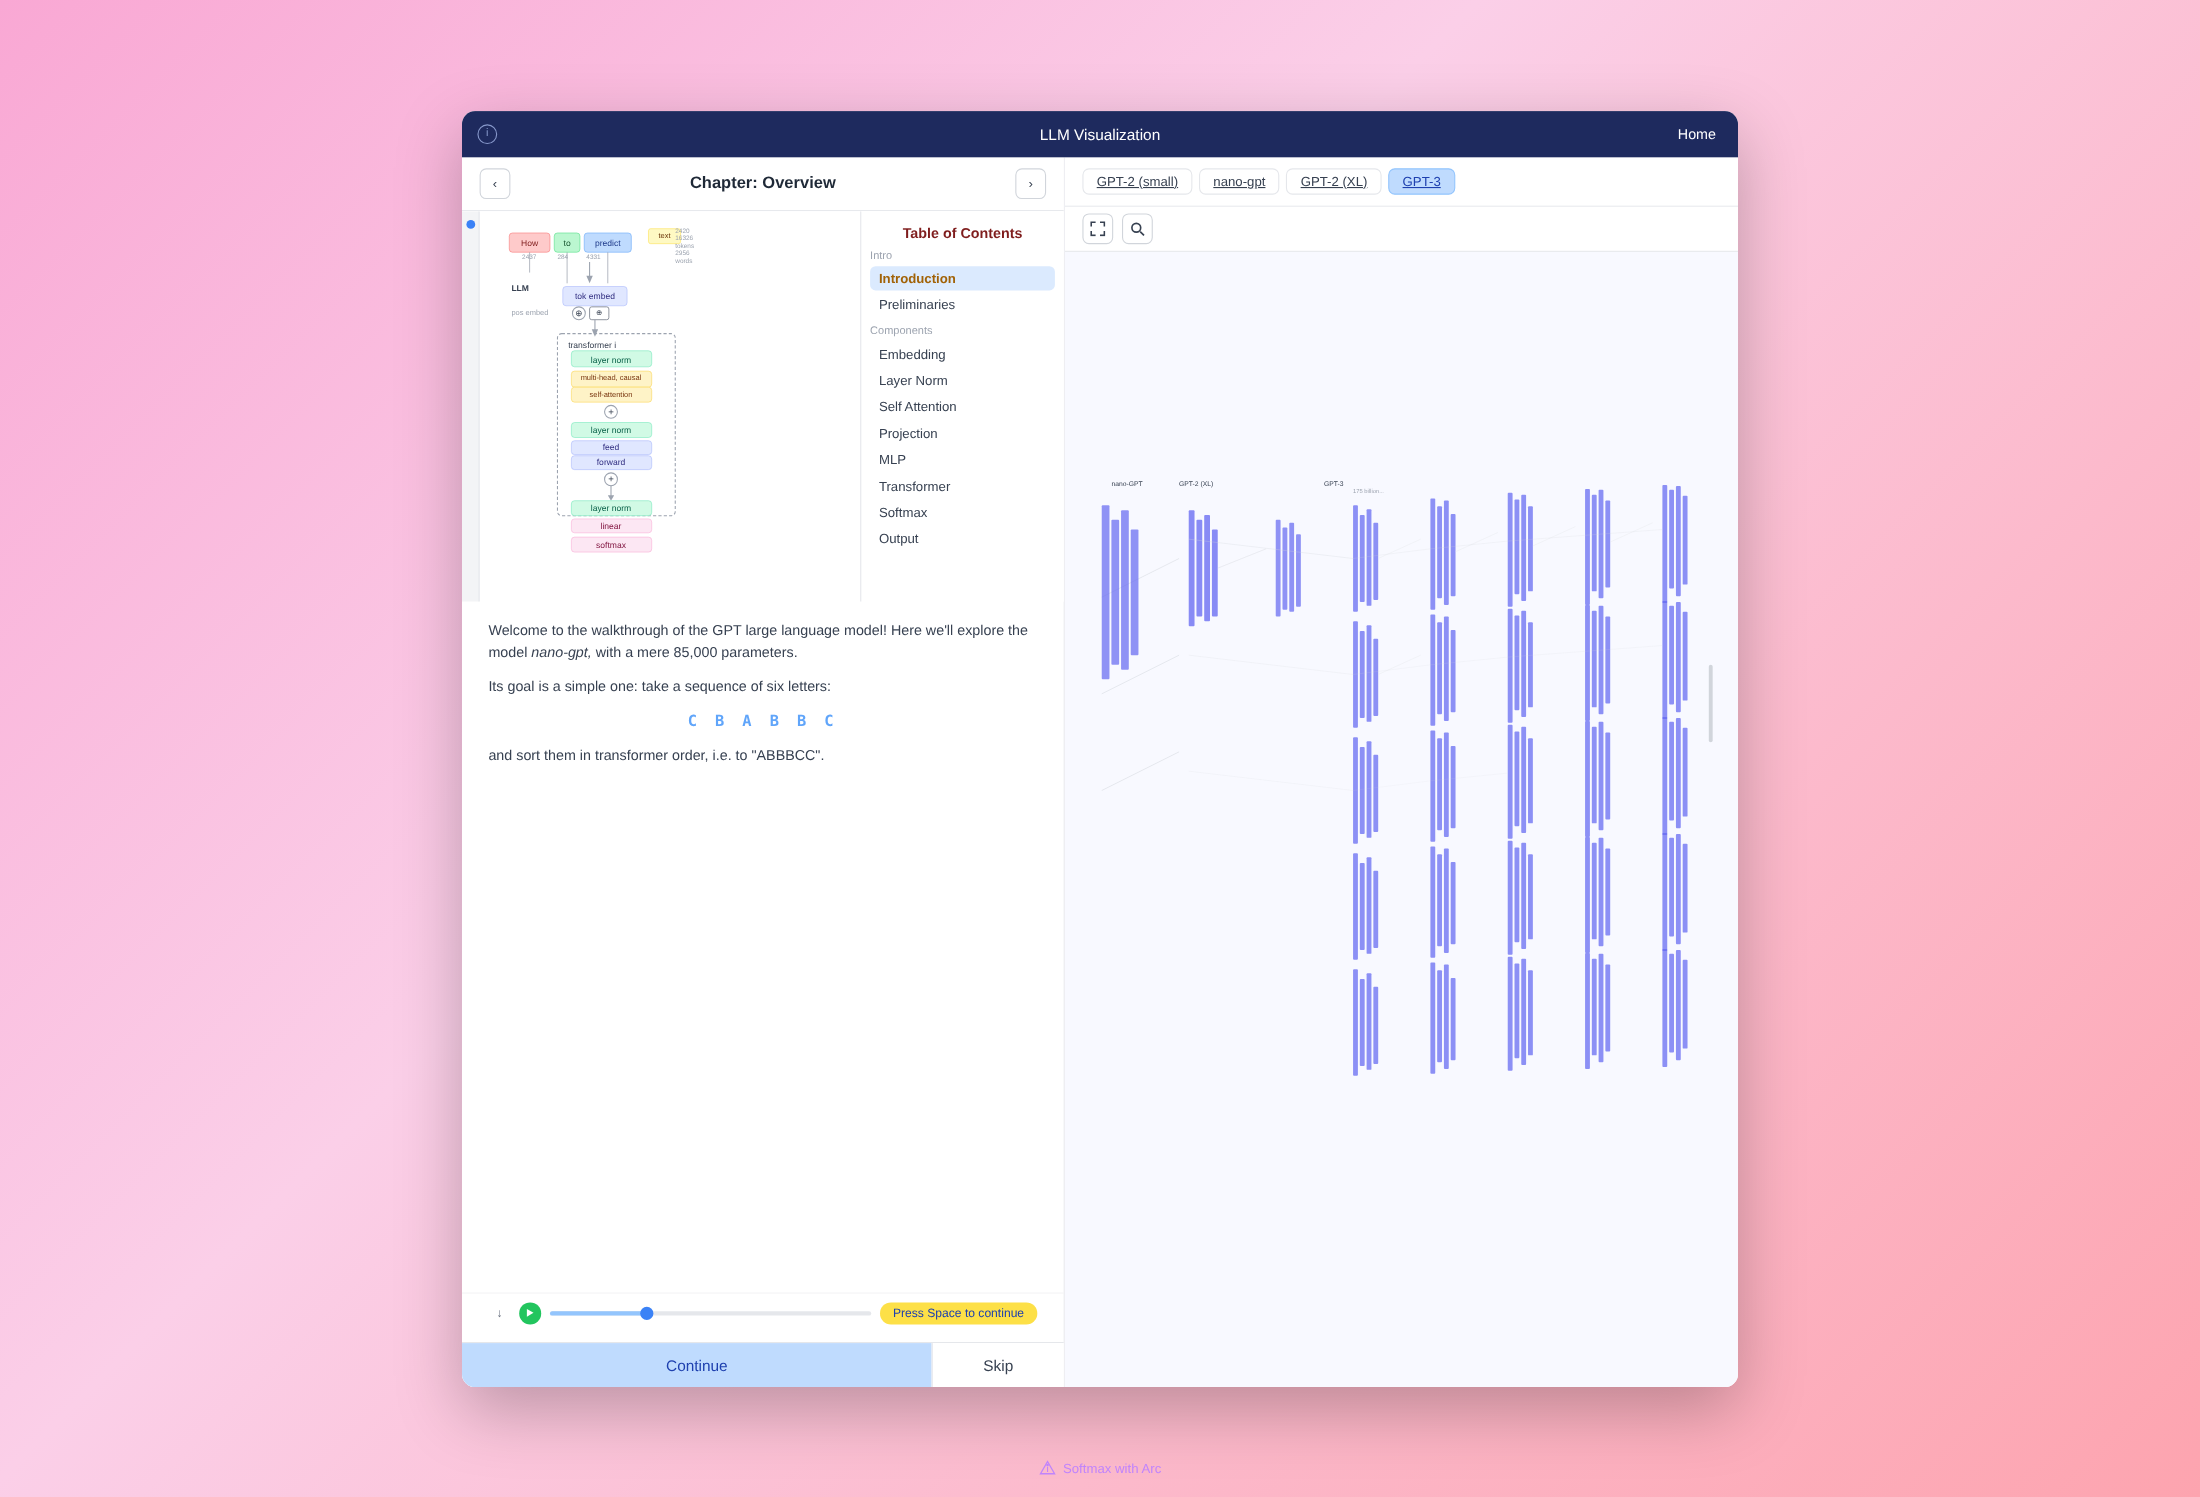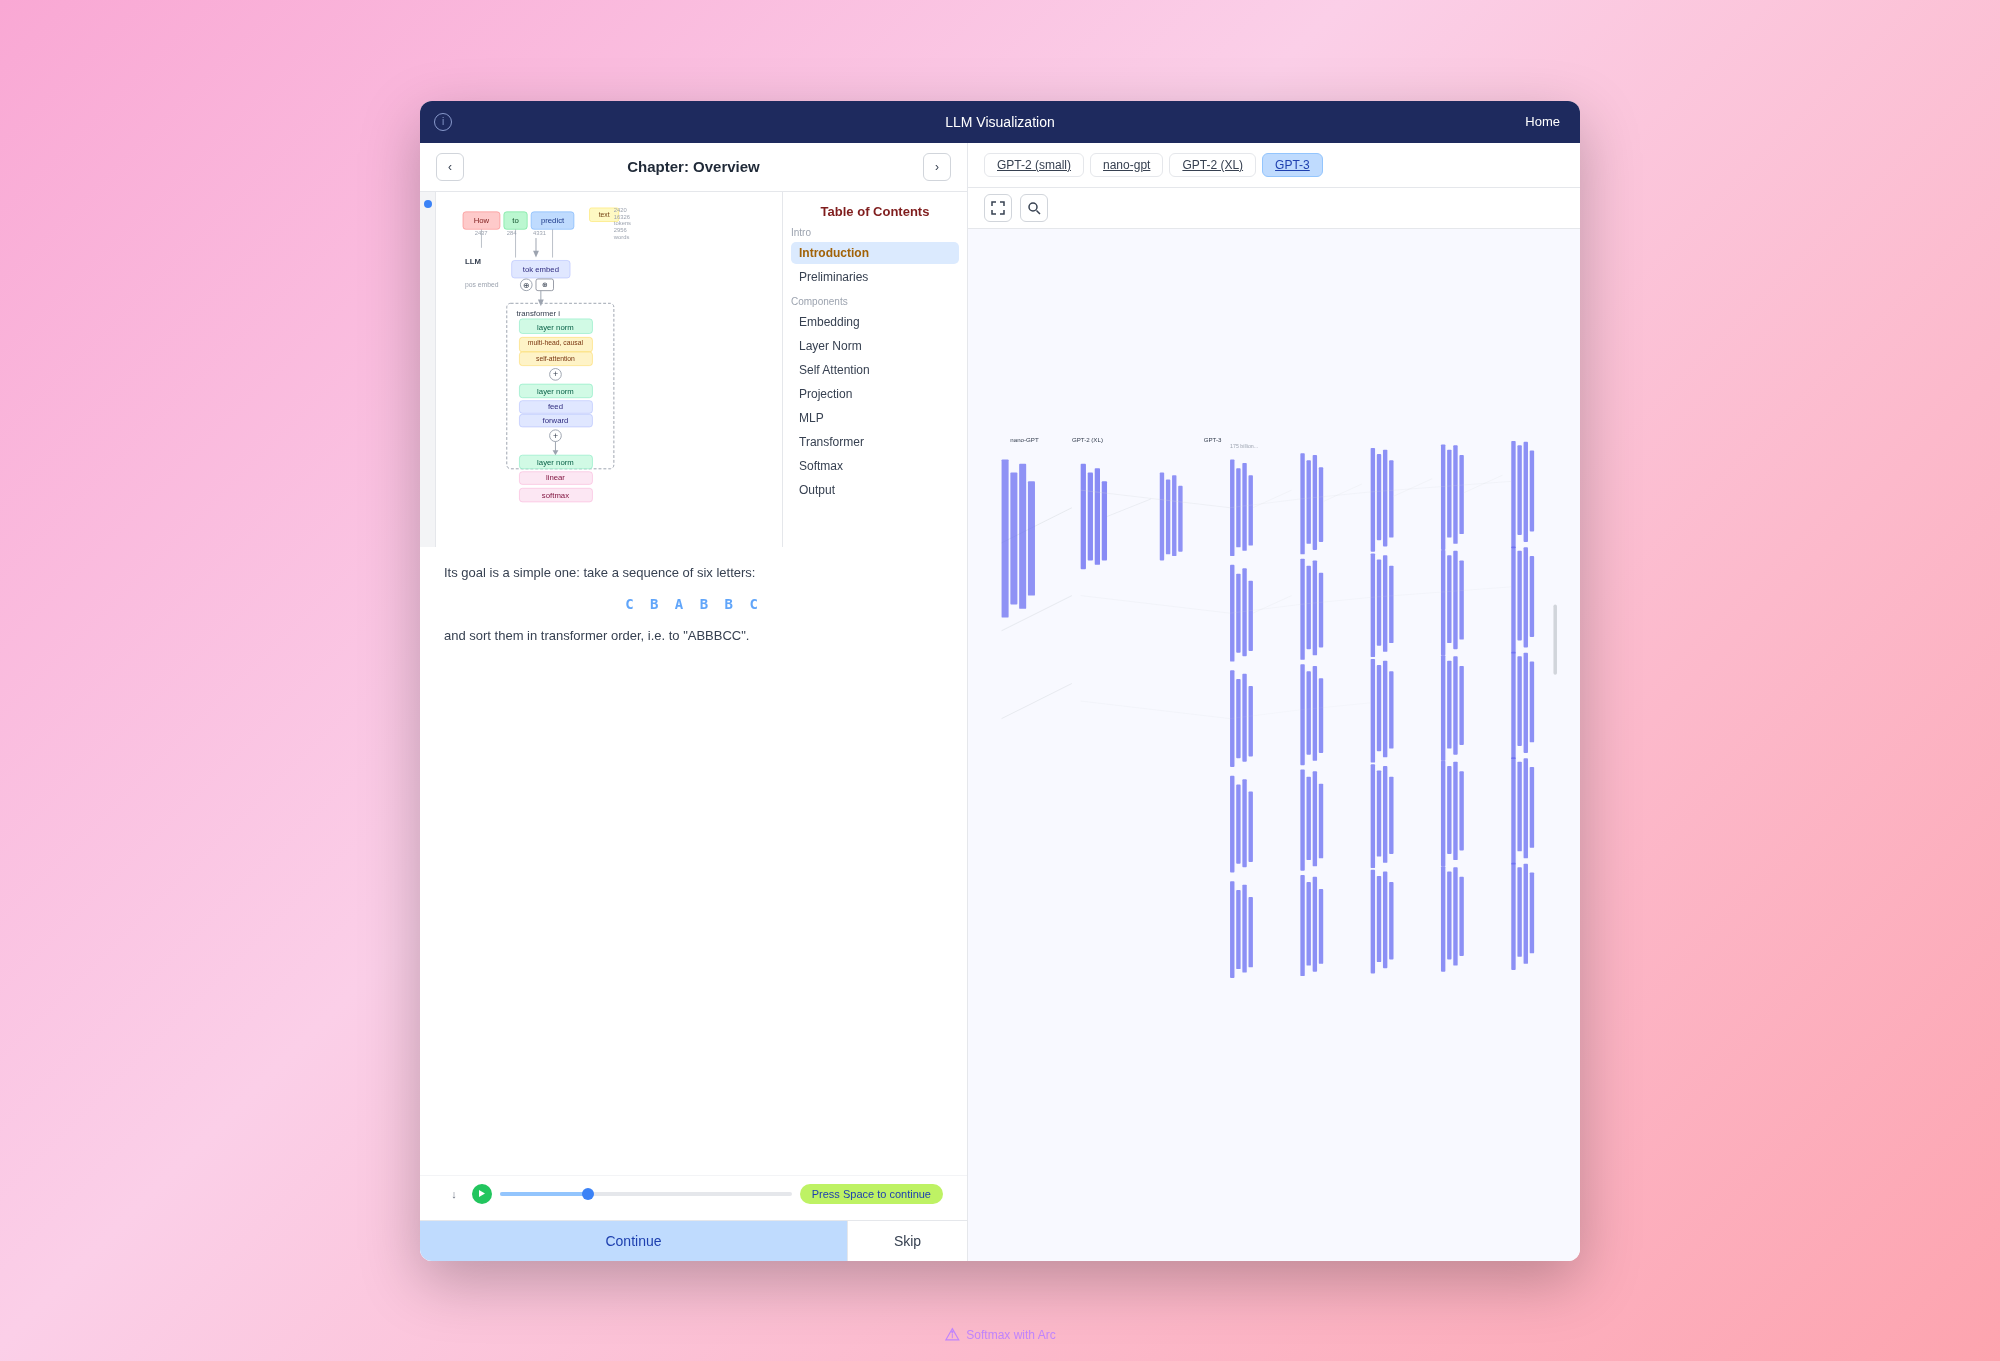--- a/index.html
+++ b/index.html
@@ -243,21 +243,21 @@
     .progress-thumb {
       width: 12px;
       height: 12px;
       background: #3b82f6;
       border-radius: 50%;
       position: absolute;
       top: -4px;
       left: 28%;
     }
     .press-space-badge {
-      background: #bef264;
+      background: #fde047;
       color: #1e40af;
       font-size: 11px;
       padding: 4px 12px;
       border-radius: 12px;
       white-space: nowrap;
     }
     
     .token-display {
       padding: 4px 24px 12px;
       font-size: 11.5px;
@@ -514,20 +514,23 @@
           <div class="toc-item">Self Attention</div>
           <div class="toc-item">Projection</div>
           <div class="toc-item">MLP</div>
           <div class="toc-item">Transformer</div>
           <div class="toc-item">Softmax</div>
           <div class="toc-item">Output</div>
         </div>
       </div>
 
       <div class="text-content">
+        <p>
+          Welcome to the walkthrough of the GPT large language model! Here we'll explore the model <span class="emphasis">nano-gpt,</span> with a mere 85,000 parameters.
+        </p>
         <p>Its goal is a simple one: take a sequence of six letters:</p>
         <div class="letter-sequence">C B A B B C</div>
         <p>and sort them in transformer order, i.e. to "ABBBCC".</p>
       </div>
 
       <div class="progress-area">
         <div class="progress-btn">↓</div>
         <div class="progress-play">
           <svg width="8" height="9" viewBox="0 0 8 9">
             <polygon points="1,1 7,4.5 1,8" fill="white"></polygon>

